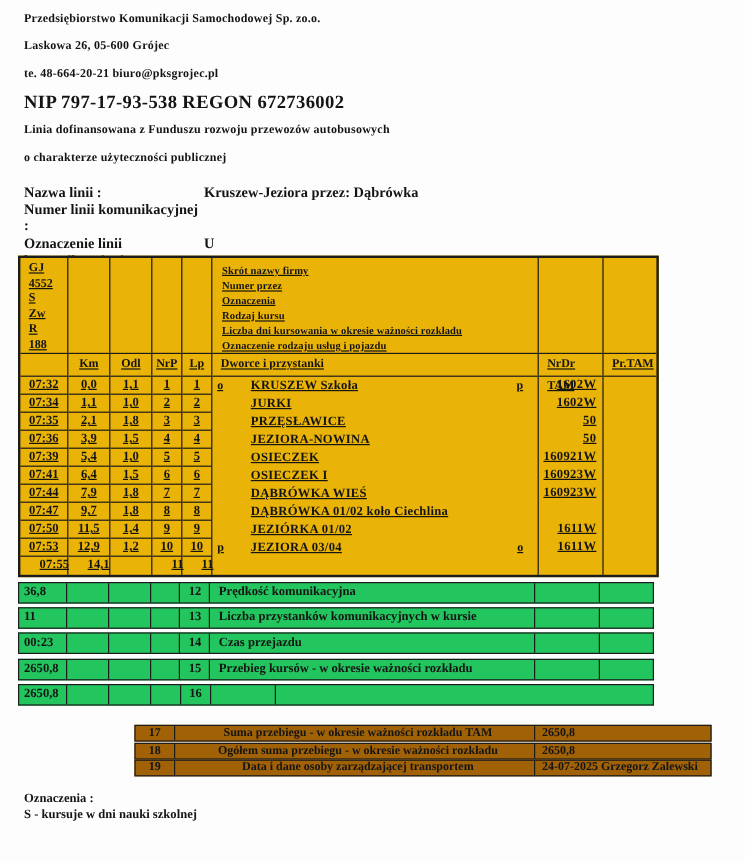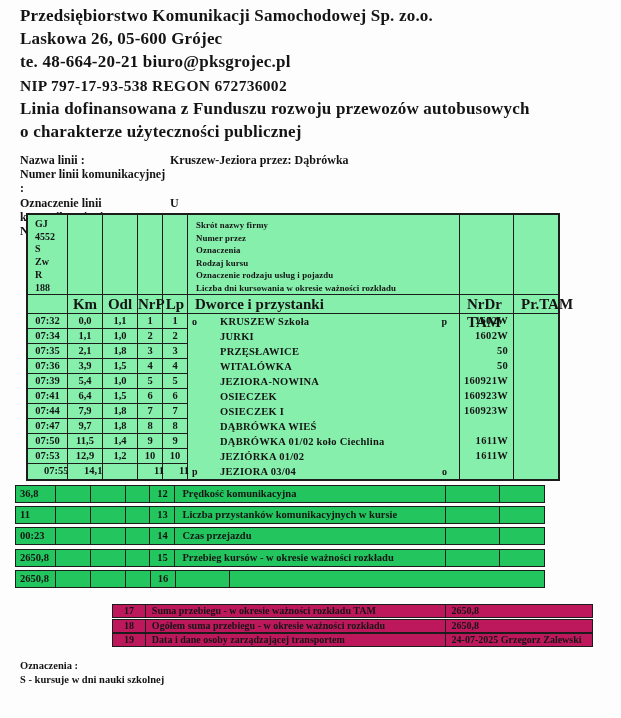--- a/index.html
+++ b/index.html
@@ -7,43 +7,43 @@
   html,body{ width:621px; height:718px; }
   body{
     background:#fdfdfd; color:var(--ink);
     font-family:"Liberation Serif","DejaVu Serif",serif;
     font-weight:700; overflow:hidden;
   }
   .page{ position:relative; width:621px; height:718px; }
 
   
   .letterhead{ position:absolute; top:9px; left:20px; }
-  .lh{ font-size:17px; line-height:14px; margin-bottom:9px; letter-spacing:.2px; }
+  .lh{ font-size:10px; line-height:14px; margin-bottom:9px; letter-spacing:.2px; }
   .lh.nip{ font-size:15.5px; line-height:16px; margin-bottom:8px; letter-spacing:.3px; }
 
   
   .line-info{ position:absolute; top:153px; left:20px; width:560px; font-size:12px;font-family:Liberation Serif, serif; }
   .inforow{ display:flex; line-height:14.2px; }
   .inflabel{ width:150px; }
   .infvalue{ flex:1; }
 
   
-  .maintable{ position:absolute; left:26px; top:213px; width:530px;
-              border:2px solid var(--ln); background:#86efac; box-sizing:content-box; }
+  .maintable{ position:absolute; left:15px; top:213px; width:530px;
+              border:2px solid var(--ln); background:#eab308; box-sizing:content-box;text-decoration:underline; }
   .c0{width:40px}.c1{width:35px}.c2{width:35px}.c3{width:25px}
   .c4{width:25px}.c5{width:272px}.c6{width:54px}.c7{width:44px}
 
   .hdrblock{ display:flex; height:80px; border-bottom:1px solid var(--ln); }
   .hdrblock>div{ border-right:1px solid var(--ln); height:100%; }
   .hdrblock>div:last-child{ border-right:none; }
   .codes{ padding:3px 0 0 7px; font-size:10px; line-height:12.7px; }
   .hlabels{ padding:4px 0 0 8px; font-size:8.8px; line-height:12.6px; letter-spacing:.1px; white-space:nowrap; }
 
   .colhead{ display:flex; height:19px; border-bottom:1px solid var(--ln); }
-  .colhead>div{ border-right:1px solid var(--ln); font-size:15px; line-height:18px; }
+  .colhead>div{ border-right:1px solid var(--ln); font-size:10px; line-height:18px; }
   .colhead>div:last-child{ border-right:none; }
   .ctr{ text-align:center; }
   .pl{ padding-left:7px; }
 
   .dgrid{ display:flex; height:165px; }
   .dgrid>div{ border-right:1px solid var(--ln); }
   .dgrid>div:last-child{ border-right:none; }
   .dcell{ height:15px; border-bottom:1px solid var(--ln); font-size:10.5px; line-height:14px; text-align:center; }
   .dgrid .dcell:last-child{ border-bottom:none;padding-left:16px; }
   .sline{ height:15px; display:flex; font-size:10.5px; line-height:15px; }
@@ -55,25 +55,25 @@
 
   
   .summary{ position:absolute; left:15px; top:485px; width:530px; }
   .sumbox{ display:flex; height:16px; border:1.5px solid var(--ln); margin-bottom:3.2px; background:#22c55e; box-sizing:content-box; }
   .sumbox>div{ border-right:1px solid var(--ln); font-size:10.5px; line-height:15px; height:100%; }
   .sumbox>div:last-child{ border-right:none; }
   .sumbox>.c0{ padding-left:4px; }
 
   
   .totals{ position:absolute; left:112px; top:604px; width:481px; }
-  .totrow{ display:flex; height:12px; border:1.5px solid var(--ln); margin-bottom:.6px; background:#be185d; box-sizing:content-box; }
+  .totrow{ display:flex; height:12px; border:1.5px solid var(--ln); margin-bottom:.6px; background:#a16207; box-sizing:content-box; }
   .totrow>div{ border-right:1.5px solid var(--ln); font-size:10px; line-height:11.5px; height:100%; white-space:nowrap; }
   .totrow>div:last-child{ border-right:none; }
   .t0{ width:33px; text-align:center; }
-  .t1{ width:301px; padding-left:6px; }
+  .t1{ width:301px; padding-left:6px;text-align:center; }
   .t2{ width:147px; padding-left:6px; }
 
   
   .footnotes{ position:absolute; top:659px; left:20px; font-size:10.5px; line-height:13.5px; }
 </style>
 </head>
 <body>
 
 <div class="page">
 
@@ -117,22 +117,22 @@
         </div>
       <div class="c1"></div>
       <div class="c2"></div>
       <div class="c3"></div>
       <div class="c4"></div>
       <div class="c5 hlabels">
           <div>Skrót nazwy firmy</div>
           <div>Numer przez</div>
           <div>Oznaczenia</div>
           <div>Rodzaj kursu</div>
+          <div>Liczba dni kursowania w okresie ważności rozkładu</div>
           <div>Oznaczenie rodzaju usług i pojazdu</div>
-          <div>Liczba dni kursowania w okresie ważności rozkładu</div>
         </div>
       <div class="c6"></div>
       <div class="c7"></div>
     </div>
     <div class="colhead">
         <div class="c0"></div>
         <div class="c1 ctr">Km</div>
         <div class="c2 ctr">Odl</div>
         <div class="c3 ctr">NrP</div>
         <div class="c4 ctr">Lp</div>
@@ -217,25 +217,20 @@
             <div class="sname">JURKI</div>
             <div class="smk r"></div>
           </div>
           <div class="sline">
             <div class="smk l"></div>
             <div class="sname">PRZĘSŁAWICE</div>
             <div class="smk r"></div>
           </div>
           <div class="sline">
             <div class="smk l"></div>
-            <div class="sname">WITALÓWKA</div>
-            <div class="smk r"></div>
-          </div>
-          <div class="sline">
-            <div class="smk l"></div>
             <div class="sname">JEZIORA-NOWINA</div>
             <div class="smk r"></div>
           </div>
           <div class="sline">
             <div class="smk l"></div>
             <div class="sname">OSIECZEK</div>
             <div class="smk r"></div>
           </div>
           <div class="sline">
             <div class="smk l"></div>

